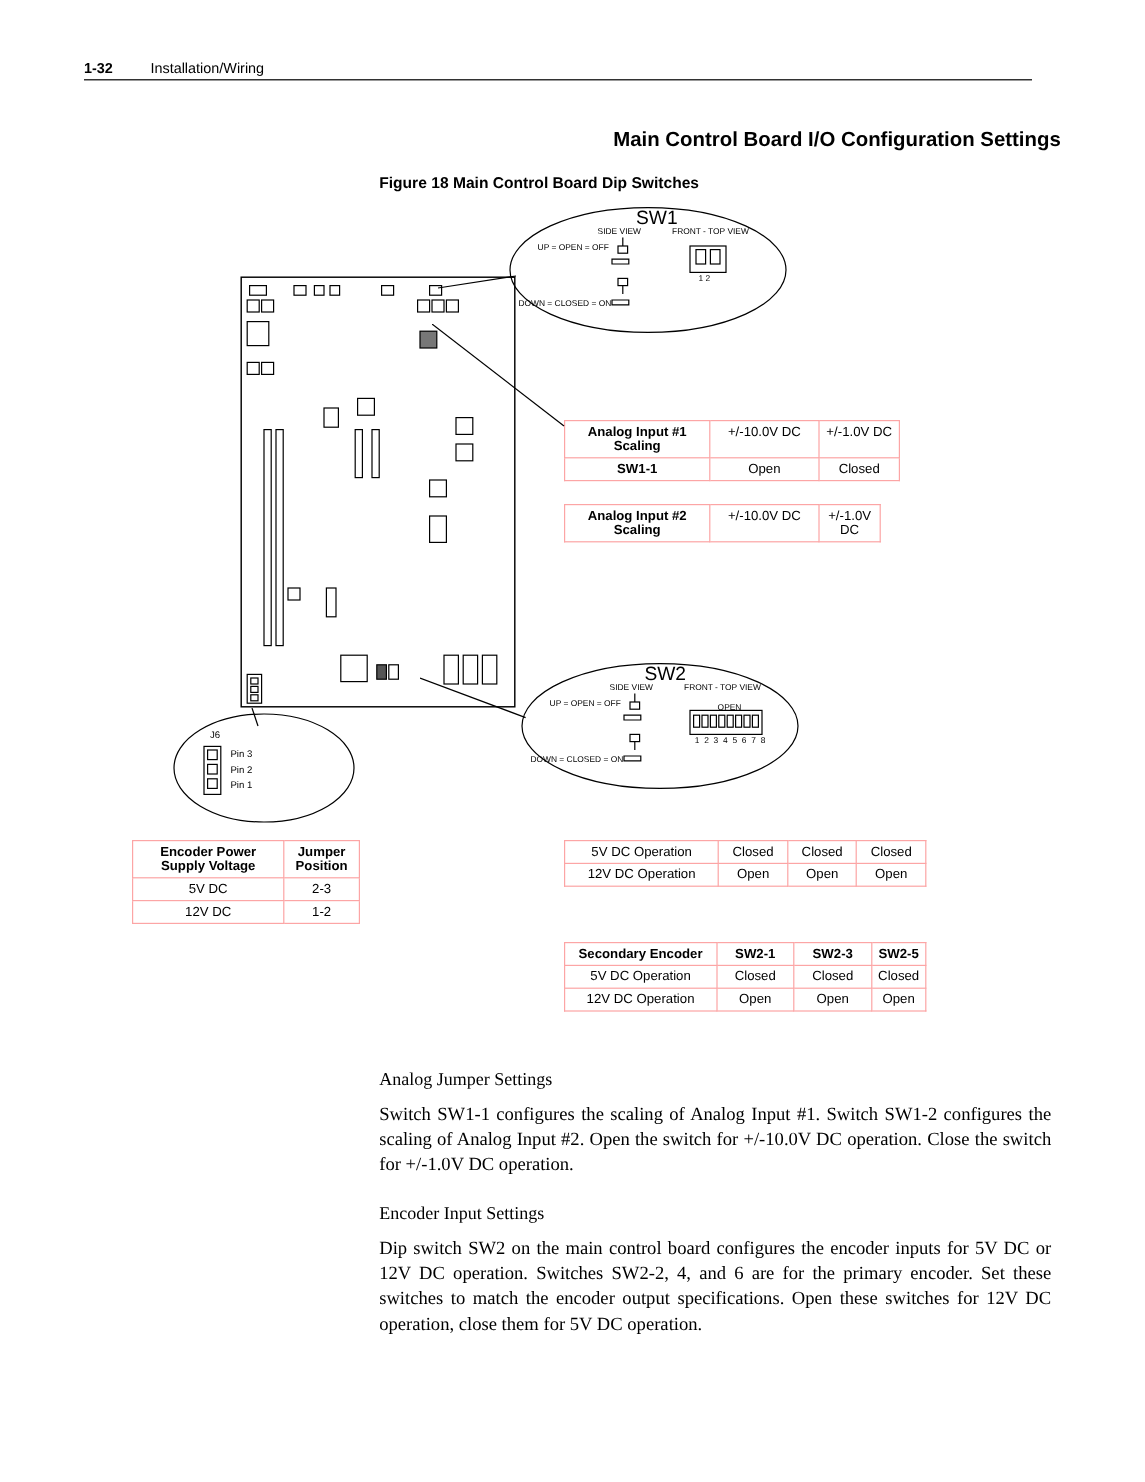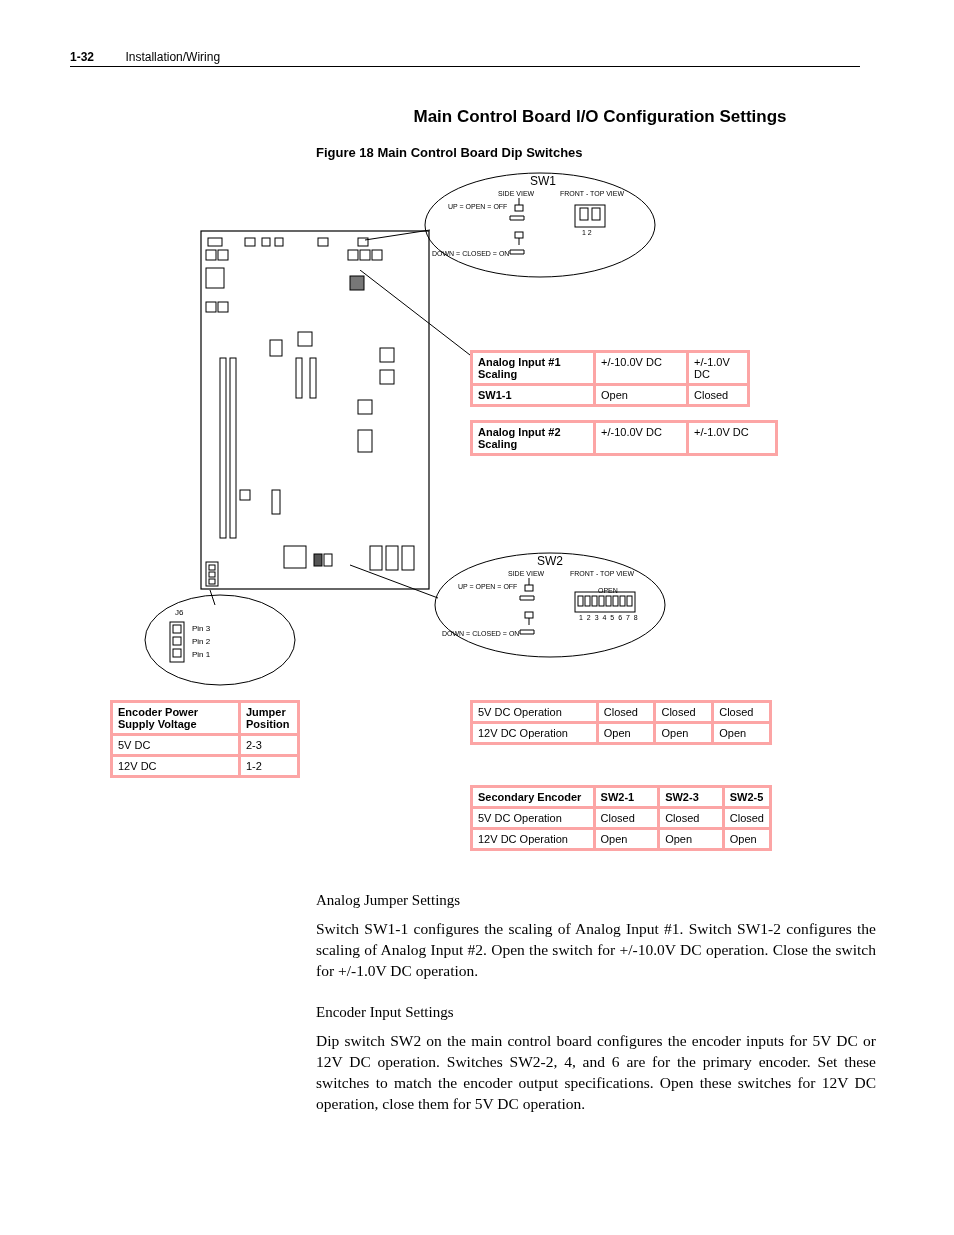--- a/index.html
+++ b/index.html
@@ -16,21 +16,21 @@
     font-family: Arial, Helvetica, sans-serif;
     font-size: 12px;
     margin-bottom: 40px;
   }
   .header .pnum { font-weight: bold; margin-right: 28px; }
   .hr { border-top: 1px solid #000; margin-top: 2px; width: 790px; }
   .section-title {
     font-family: Arial, Helvetica, sans-serif;
     font-weight: bold;
     font-size: 17px;
-    text-align: center;
+    text-align: right;
     margin-left: 246px;
     margin-bottom: 18px;
   }
   .fig-caption {
     font-family: Arial, Helvetica, sans-serif;
     font-weight: bold;
     font-size: 13px;
     margin-left: 246px;
     margin-bottom: 10px;
   }
@@ -48,23 +48,23 @@
     position: absolute;
     pointer-events: none;
   }
   .tbl {
     border-collapse: collapse;
     font-family: Arial, Helvetica, sans-serif;
     font-size: 11px;
     position: absolute;
   }
   .tbl td, .tbl th {
-    border: 3px solid #fca5a5;
+    border: 1px solid #fca5a5;
     padding: 3px 5px;
-    text-align: left;
+    text-align: center;
     font-weight: normal;
     vertical-align: top;
     margin-left: 44px;
   }
   .tbl .hd { font-weight: bold; }
   .subhead {
     font-family: "Times New Roman", serif;
     font-size: 15px;
     margin-left: 246px;
     margin-top: 22px;
@@ -73,21 +73,21 @@
   .para {
     font-family: "Times New Roman", serif;
     font-size: 15.5px;
     margin-left: 246px;
     width: 560px;
     line-height: 1.35;
     text-align: justify;
   }
   .tiny { font-family: Arial, sans-serif; font-size: 7px; }
   .tiny2 { font-family: Arial, sans-serif; font-size: 8px; }
-  .swlabel { font-family: Arial, sans-serif; font-size: 12px; }
+  .swlabel { font-family: Arial, sans-serif; font-size: 16px; }
 </style>
 </head>
 <body>
 
 <div class="header">
   <span class="pnum">1-32</span>
   <span>Installation/Wiring</span>
   <div class="hr"></div>
 </div>
 
@@ -178,21 +178,21 @@
           <td>Open</td>
           <td>Closed</td>
         </tr>
   </tbody>
     </table>
 
   <svg class="callout-svg" style="left:290px; top:100px;" width="120" height="90">
       <line x1="0" y1="0" x2="110" y2="85" stroke="#000"></line>
     </svg>
 
-  <table class="tbl" style="left:400px; top:250px; width:308px;">
+  <table class="tbl" style="left:400px; top:250px; width:264px;">
     <tbody>
         <tr>
           <td class="hd" style="width:110px">Analog Input #2 Scaling</td>
           <td style="width:80px">+/-10.0V DC</td>
           <td>+/-1.0V DC</td>
         </tr>
   </tbody>
     </table>
 
   <svg class="callout-svg" style="left:280px; top:380px;" width="320" height="110">

